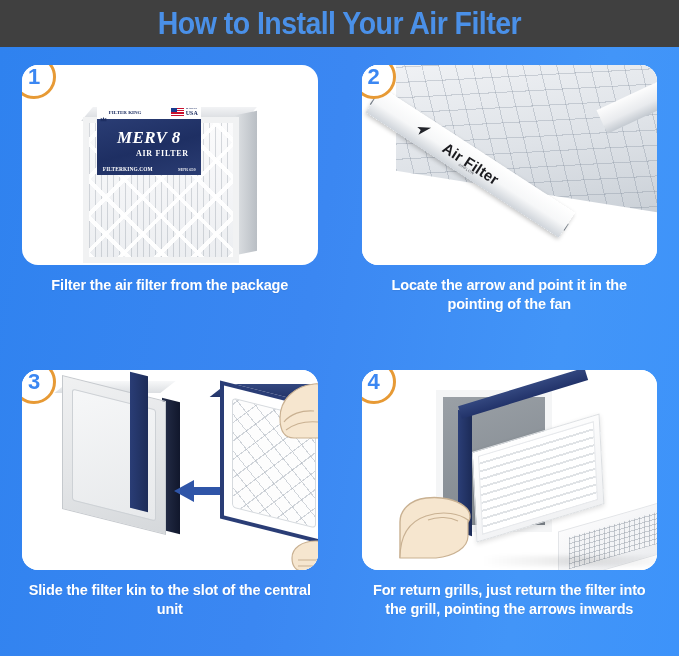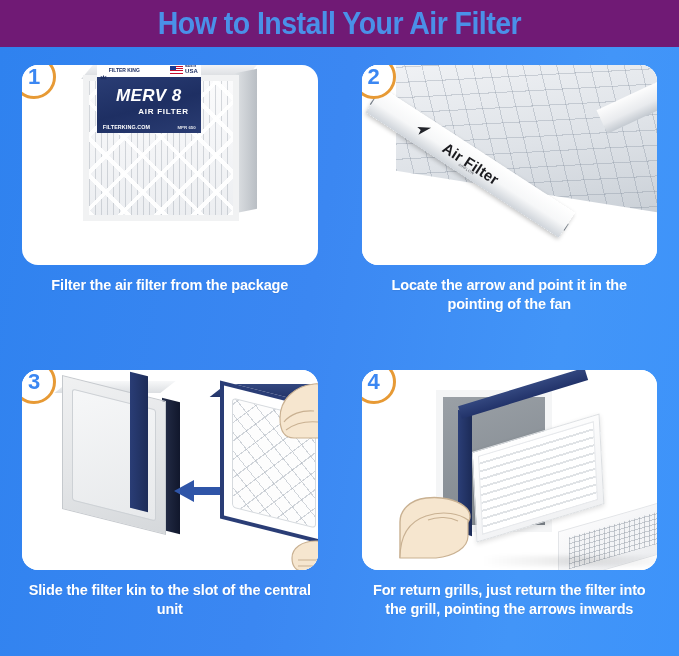--- a/index.html
+++ b/index.html
@@ -7,21 +7,21 @@
   body {
     font-family: "Liberation Sans", sans-serif;
     background: #ffffff;
     overflow: hidden;
   }
   #page { position: relative; width: 679px; height: 656px; overflow: hidden; }
 
   
   .header {
     position: absolute; left: 0; top: 0; width: 679px; height: 47px;
-    background: #701a75;
+    background: #404040;
     display: flex; align-items: center; justify-content: center;
   }
   .header-title {
     font-size: 31px; font-weight: bold; color: #4a90e8;
     letter-spacing: -0.6px; white-space: nowrap;
     transform: scaleX(0.92); transform-origin: center;
   }
 
   
   .body-area {
@@ -57,21 +57,21 @@
     text-align: center;
     color: #ffffff;
     font-size: 14.5px; font-weight: bold;
     line-height: 1.32;
     letter-spacing: -0.15px;
     text-shadow: 0 1px 1px rgba(0,0,0,0.07);
     padding: 0 6px;
   }
 
   
-  .p1-stage { position: absolute; inset: 0; display: flex; align-items: flex-start; justify-content: center; }
+  .p1-stage { position: absolute; inset: 0; display: flex; align-items: flex-end; justify-content: center; font-family: Liberation Serif, serif; }
   .filter-photo { position: relative; width: 174px; height: 158px; }
   .fp-side {
     position: absolute; right: 0; top: 6px; width: 22px; height: 140px;
     background: linear-gradient(90deg, #dfe2e5, #b9bec4);
     transform: skewY(-11deg);
   }
   .fp-top {
     position: absolute; left: 4px; top: 0px; width: 164px; height: 14px;
     background: linear-gradient(180deg, #f2f3f5, #d6d9dd);
     transform: skewX(-40deg);

